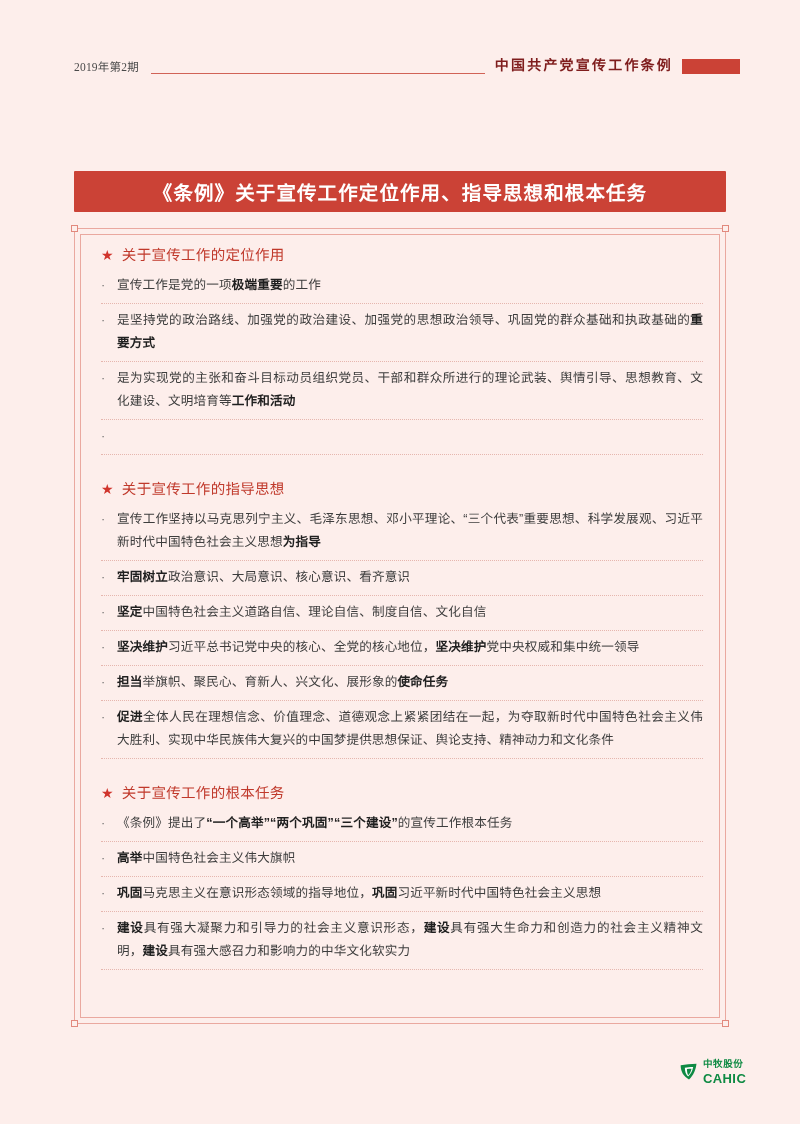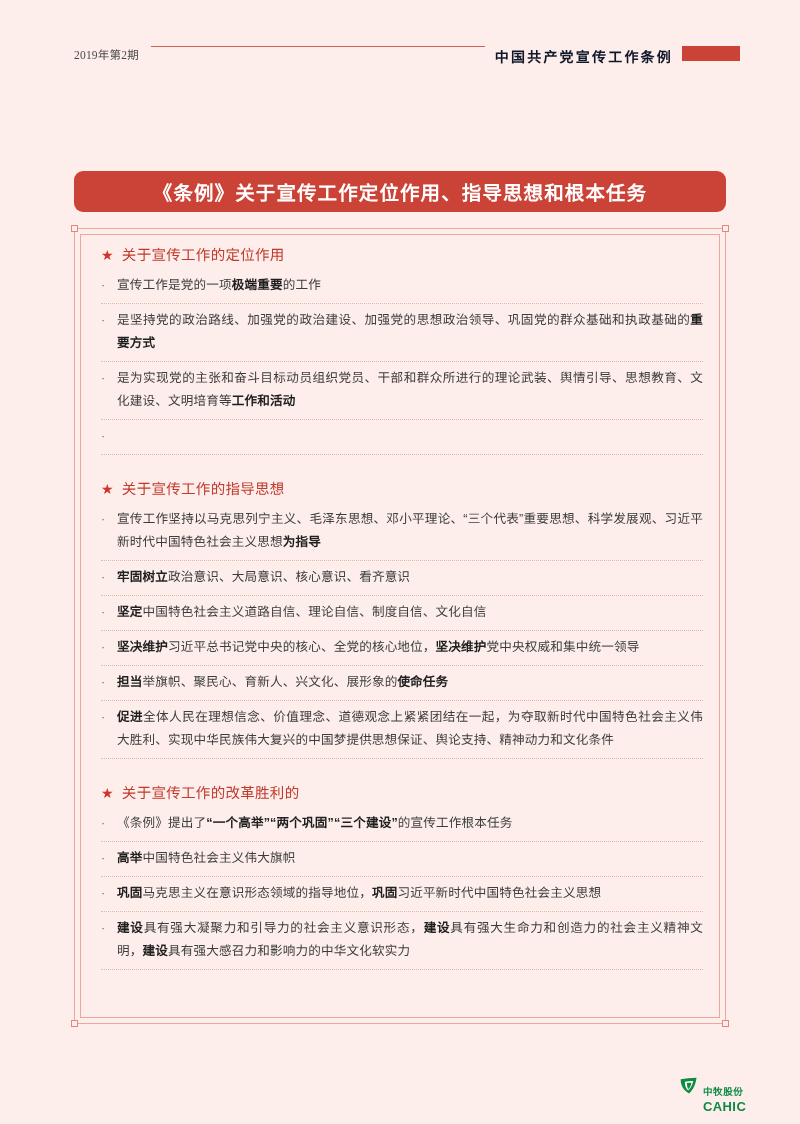--- a/index.html
+++ b/index.html
@@ -17,40 +17,40 @@
   }
 
   
   .page-header {
     position: absolute;
     top: 46px;
     left: 0;
     width: 740px;
     height: 28px;
     display: flex;
-    align-items: flex-start;
+    align-items: flex-end;
   }
   .issue-label {
     font-size: 11.5px;
     color: #4a4a4a;
     letter-spacing: .2px;
     margin-left: 74px;
     white-space: nowrap;
     font-family: "Liberation Serif", "DejaVu Serif", serif;
   }
   .header-rule {
     flex: 1 1 auto;
     height: 1px;
     background: #c9493c;
     margin: 0 10px 0 12px;
     opacity: .85;
   }
   .header-title {
     font-size: 14px;
-    color: #0f172a;
+    color: #7f1d1d;
     letter-spacing: 2.2px;
     white-space: nowrap;
     font-family: "Liberation Serif", "DejaVu Serif", serif;
     font-weight: 700;
   }
   .header-block {
     width: 58px;
     height: 15px;
     background: #cb4236;
     margin-left: 9px;
@@ -58,21 +58,21 @@
   }
 
   
   .title-banner {
     position: absolute;
     left: 74px;
     top: 171px;
     width: 652px;
     height: 41px;
     background: #cb4236;
-    border-radius: 9px;
+    border-radius: 1px;
     display: flex;
     align-items: center;
     justify-content: center;
     box-sizing: border-box;
   }
   .title-banner-text {
     color: #ffffff;
     font-size: 19.5px;
     font-weight: 700;
     letter-spacing: 1.1px;
@@ -187,21 +187,20 @@
   }
   .logo-mark {
     width: 20px;
     height: 20px;
     flex: 0 0 auto;
   }
   .logo-text {
     display: flex;
     flex-direction: column;
     line-height: 1;
-    margin-top: 28px;
   }
   .logo-cn {
     color: #0e8a43;
     font-size: 9.5px;
     font-weight: 700;
     letter-spacing: .6px;
     font-family: "Liberation Serif", "DejaVu Serif", serif;
   }
   .logo-en {
     color: #0e8a43;
@@ -287,21 +286,21 @@
           <li>
             <span class="li-dot">·</span>
             <span class="li-text"><b>促进</b><span>全体人民在理想信念、价值理念、道德观念上紧紧团结在一起，为夺取新时代中国特色社会主义伟大胜利、实现中华民族伟大复兴的中国梦提供思想保证、舆论支持、精神动力和文化条件</span></span>
           </li>
         </ul>
       </div>
       <div class="section">
         <div class="section-heading">
           <span class="star-icon">★</span>
           <span class="h-normal">关于宣传工作的</span>
-          <span class="h-bold">改革胜利的</span>
+          <span class="h-bold">根本任务</span>
         </div>
         <ul class="bullet-list">
           <li>
             <span class="li-dot">·</span>
             <span class="li-text"><span>《条例》提出了</span><b>“一个高举”“两个巩固”“三个建设”</b><span>的宣传工作根本任务</span></span>
           </li>
           <li>
             <span class="li-dot">·</span>
             <span class="li-text"><b>高举</b><span>中国特色社会主义伟大旗帜</span></span>
           </li>

